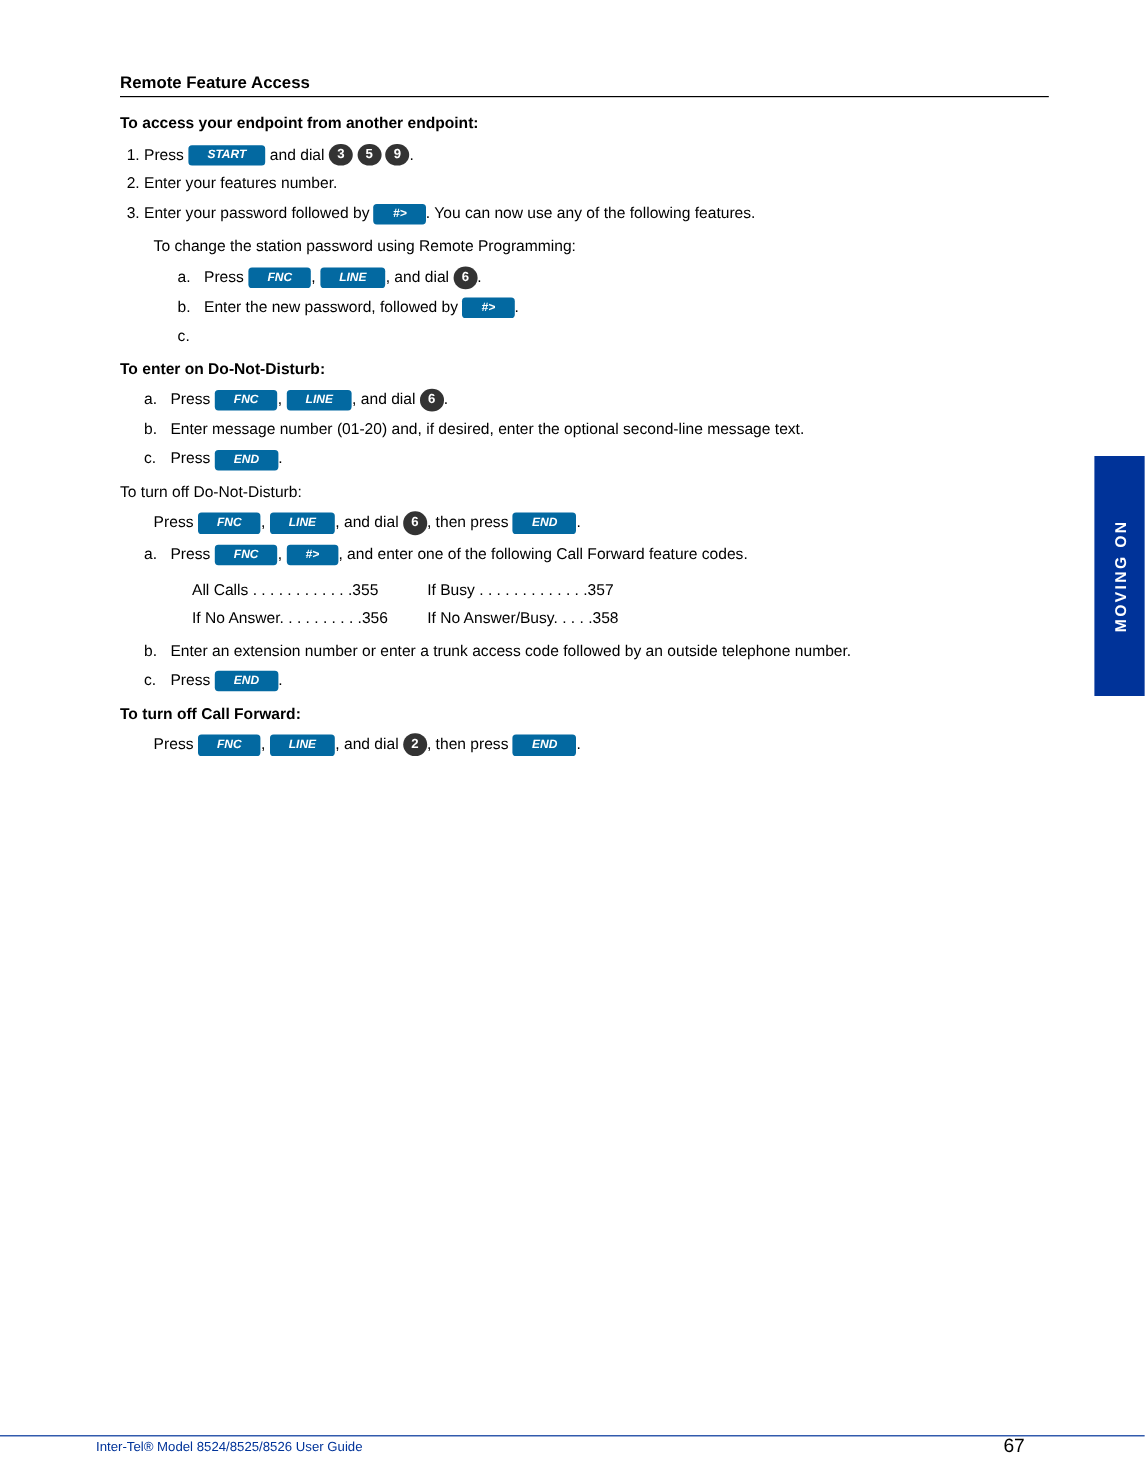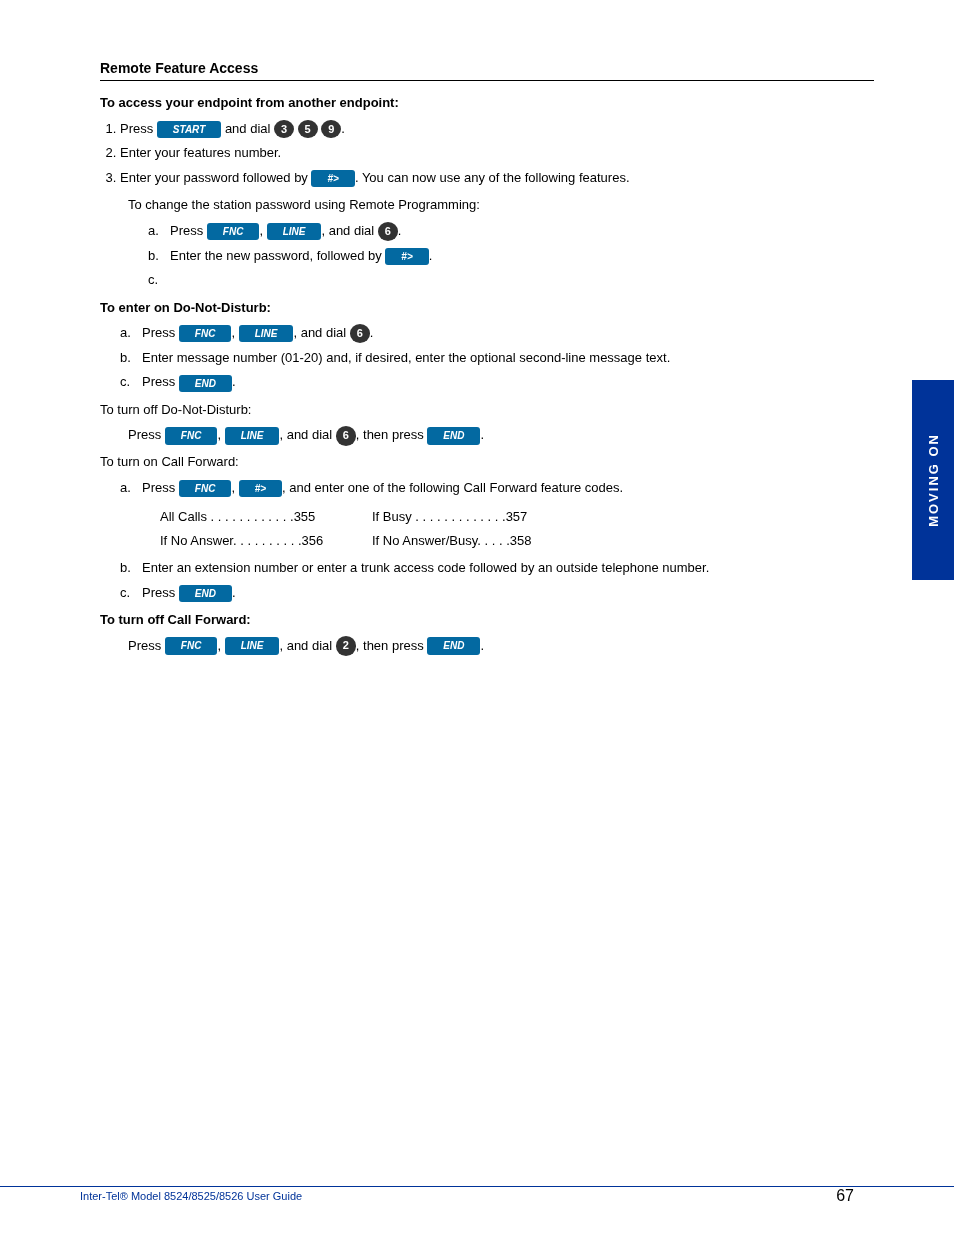--- a/index.html
+++ b/index.html
@@ -38,21 +38,21 @@
       font-weight: bold;
       letter-spacing: 2px;
       writing-mode: vertical-rl;
       transform: rotate(180deg);
       text-transform: uppercase;
     }
 
     
     .footer {
       position: absolute;
-      bottom: 30px;
+      bottom: 20px;
       left: 0;
       right: 0;
       padding: 0 100px 0 80px;
       display: flex;
       justify-content: space-between;
       align-items: center;
       border-top: 1px solid #003399;
     }
     .footer-left {
       color: #003399;
@@ -138,21 +138,21 @@
     }
 
     .call-forward-table {
       margin-left: 60px;
       margin-bottom: 6px;
       line-height: 1.8;
       font-size: 13px;
     }
     .cf-row {
       display: flex;
-      gap: 32px;
+      gap: 16px;
     }
     .cf-cell {
       min-width: 180px;
     }
 
     .press-line {
       margin-bottom: 6px;
       line-height: 1.6;
     }
   </style>
@@ -219,21 +219,20 @@
   </ul>
 
   <p>To turn off Do-Not-Disturb:</p>
   <p class="press-line indent-block">
     Press <span class="key">FNC</span>,
     <span class="key">LINE</span>,
     and dial <span class="key-num">6</span>, then press
     <span class="key">END</span>.
   </p>
 
-  <p>To turn on Call Forward:</p>
 
   <ul class="sub-list">
     <li>
       <span class="letter">a.</span>
       <span>Press <span class="key">FNC</span>,
         <span class="key">#&gt;</span>,
         and enter one of the following Call Forward feature codes.</span>
     </li>
   </ul>
 

